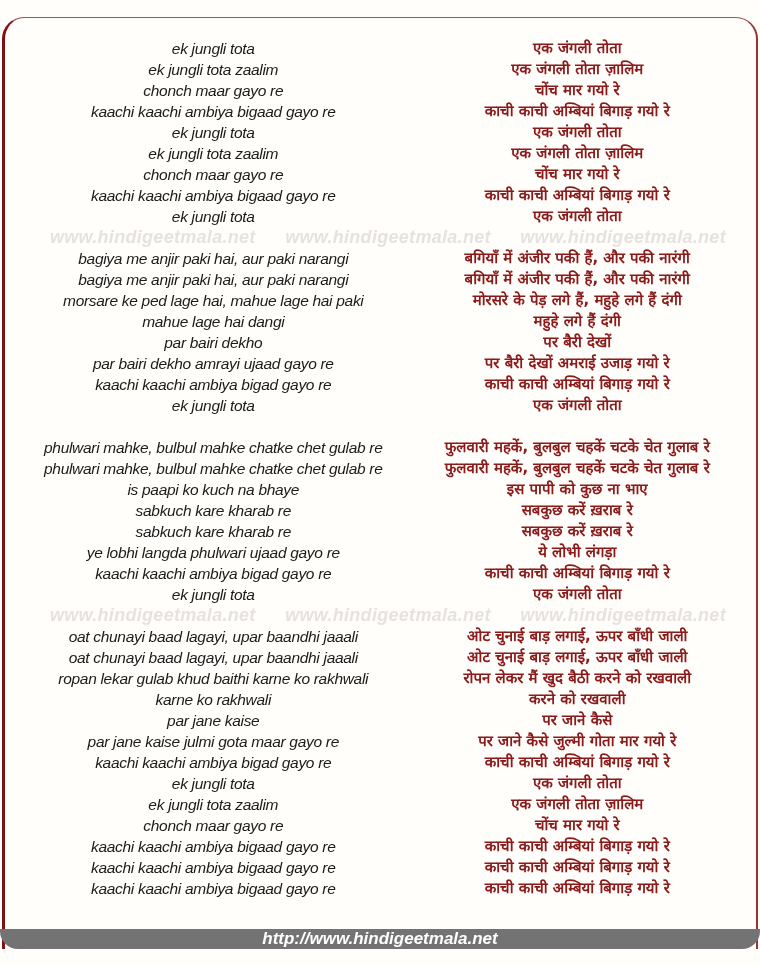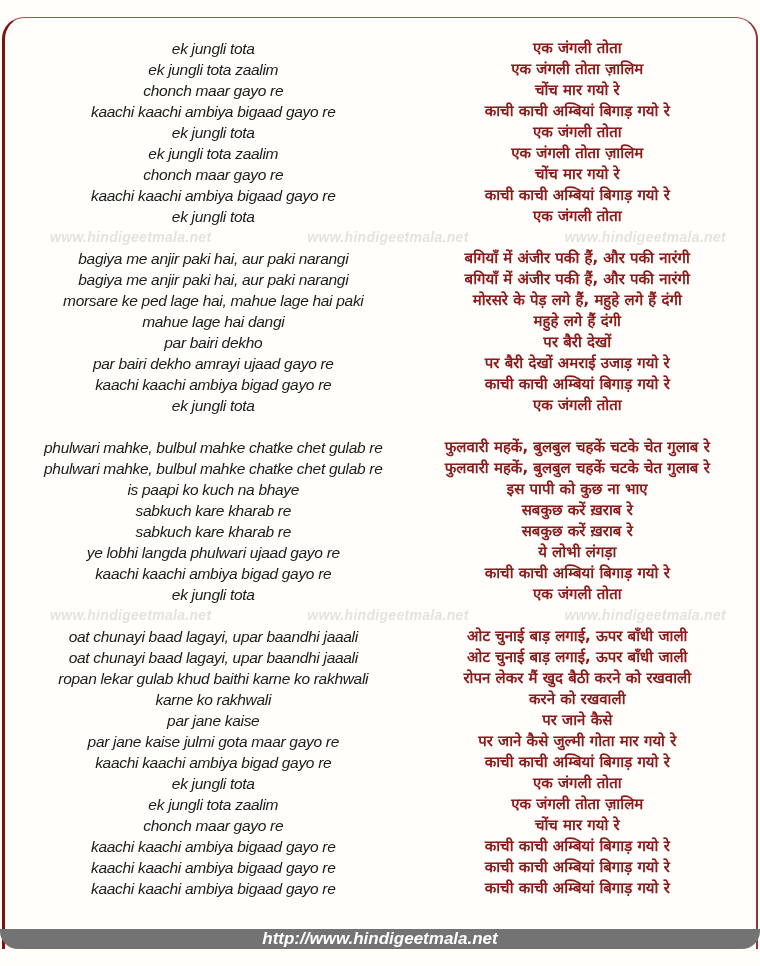--- a/index.html
+++ b/index.html
@@ -48,21 +48,21 @@
     display:flex;
     justify-content:space-between;
     padding:0 26px;
     line-height:21px;
     height:21px;
   }
   .wm {
     color:#e7e2e0;
     font-weight:700;
     font-style:italic;
-    font-size:14px;
+    font-size:18px;
     letter-spacing:0.3px;
   }
   .stanza-gap { height:21px; }
   .footer-bar {
     position:absolute;
     left:0; right:0; top:929px;
     height:20px;
     background:#737373;
     border-radius:0 0 18px 18px;
     display:flex;

